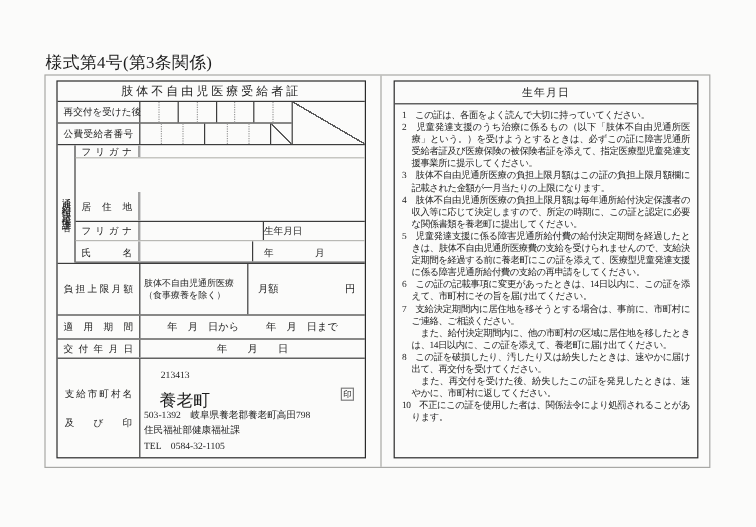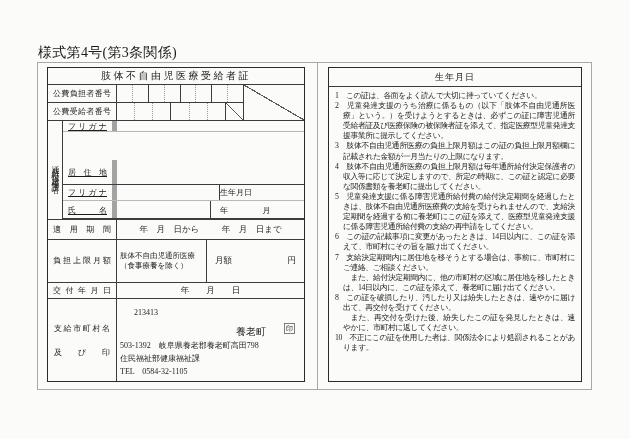--- a/index.html
+++ b/index.html
@@ -33,21 +33,21 @@
   .cell.dot { border-left:1px dotted #9a9a9a; }
   .cell.sol { border-left:1px solid #3c3c3c; }
   .diag { background:linear-gradient(to right top, transparent calc(50% - 0.6px), #5a5a5a calc(50% - 0.6px), #5a5a5a calc(50% + 0.6px), transparent calc(50% + 0.6px)); }
   .num-blank { flex:1; border-left:1px solid #3c3c3c; }
 
   .guardian { height:99px; }
   .g-side { width:15px; border-right:1px solid #3c3c3c; display:flex; align-items:center; justify-content:center; }
   .g-side span { writing-mode:vertical-rl; font-size:8px; letter-spacing:2.5px; line-height:15px; }
   .g-main { flex:1; display:flex; flex-direction:column; }
   .g-row { display:flex; overflow:hidden; }
-  .g-label { width:54px; font-size:8px; padding:0 5px; text-align:justify; text-align-last:justify; text-justify:inter-character; border-right:5px solid #a3a3a3; white-space:nowrap;text-decoration:underline; }
+  .g-label { width:54px; font-size:8px; padding:0 5px; text-align:justify; text-align-last:justify; text-justify:inter-character; border-right:2px solid #a3a3a3; white-space:nowrap; }
   .g-val { flex:1; }
   .row-f1 { height:12px; border-bottom:1px solid #b8b8b4; }
   .row-f1 .g-label { line-height:11px; }
   .row-addr { height:27px; border-bottom:1px solid #3c3c3c;margin-top:28px; }
   .row-addr .g-label { line-height:26px; }
   .row-f2 { height:17px; border-bottom:1px solid #b8b8b4; }
   .row-f2 .g-label { line-height:16px; }
   .row-name { height:20px; border-bottom:1px solid #3c3c3c; }
   .row-name .g-label { line-height:19px; }
   .row-ins { flex:1;gap:24px; }
@@ -71,21 +71,21 @@
   .row-period .plain-label { line-height:19px; }
   .row-issue .plain-label { line-height:15px; }
   .period-val { flex:1; display:flex; align-items:center; justify-content:space-evenly; font-size:8.5px; }
   .issue-val { flex:1; text-align:center; line-height:15px; font-size:8.5px; }
 
   .row-muni { flex:1; }
   .muni-label { width:69px; border-right:1px solid #3c3c3c; display:flex; flex-direction:column; justify-content:center; gap:13px; }
   .muni-label div { font-size:8px; padding:0 6px; text-align:justify; text-align-last:justify; text-justify:inter-character; white-space:nowrap; }
   .muni-val { flex:1; position:relative; font-size:8px; }
   .muni-code { position:absolute; left:17px; top:9px; }
-  .muni-name { position:absolute; left:0; top:26px; width:100%; text-align:right; padding-right:38px; font-size:10px; }
+  .muni-name { position:absolute; left:16px; top:26px; width:100%; text-align:left; padding-right:38px; font-size:14px; }
   .seal-box { position:absolute; right:9px; top:24px; width:11px; height:11px; border:1px solid #7d7d7d; font-size:7px; line-height:10px; text-align:center; }
   .muni-addr { position:absolute; left:3px; top:41px; white-space:nowrap; }
   .muni-dept { position:absolute; left:3px; top:54px; }
   .muni-tel  { position:absolute; left:3px; top:67px; }
 
   
   .notes { position:absolute; left:328px; top:67px; width:254px; height:315px; border:1.5px solid #2a2a2a; display:flex; flex-direction:column; }
   .notes-header { height:19px; border-bottom:1px solid #3c3c3c; text-align:center; font-size:9px; letter-spacing:1px; line-height:18px; }
   .notes-body { flex:1; padding:4px 6px 2px 6px; overflow:hidden; font-size:7.8px; line-height:10.1px; letter-spacing:-0.4px; }
   .note { padding-left:8px; text-indent:-8px; text-align:justify; }
@@ -100,21 +100,21 @@
   <div class="outer-divider"></div>
 </div>
 
 <div class="cert">
 
   <div class="r r-title">肢体不自由児医療受給者証</div>
 
   <div class="r num-block">
     <div class="num-main">
       <div class="num-row first">
-        <div class="num-label">公費負担者番号</div>
+        <div class="num-label">再交付を受けた後</div>
         <div class="cells">
           <div class="cell"></div>
           <div class="cell dot"></div>
           <div class="cell sol"></div>
           <div class="cell dot"></div>
           <div class="cell sol"></div>
           <div class="cell dot"></div>
           <div class="cell sol"></div>
           <div class="cell dot"></div>
         </div>
@@ -162,35 +162,35 @@
         <div class="small-label ins-label">被保険者証の
 記号及び番号</div>
         <div class="g-val g-val-mid"></div>
         <div class="small-label insurer-label">保険者名
 及び番号</div>
         <div class="insurer-val"></div>
       </div>
     </div>
   </div>
 
-  <div class="r row-period">
-    <div class="plain-label">適用期間</div>
-    <div class="period-val">
-      <span>年　月　日から</span>
-      <span>年　月　日まで</span>
-    </div>
-  </div>
-
   <div class="r row-copay">
     <div class="copay-label">負担上限月額</div>
     <div class="copay-scope">肢体不自由児通所医療
 （食事療養を除く）</div>
     <div class="copay-amount">
       <span>月額</span>
       <span>円</span>
+    </div>
+  </div>
+
+  <div class="r row-period">
+    <div class="plain-label">適用期間</div>
+    <div class="period-val">
+      <span>年　月　日から</span>
+      <span>年　月　日まで</span>
     </div>
   </div>
 
   <div class="r row-issue">
     <div class="plain-label">交付年月日</div>
     <div class="issue-val">年　　月　　日</div>
   </div>
 
   <div class="r row-muni">
     <div class="muni-label">

